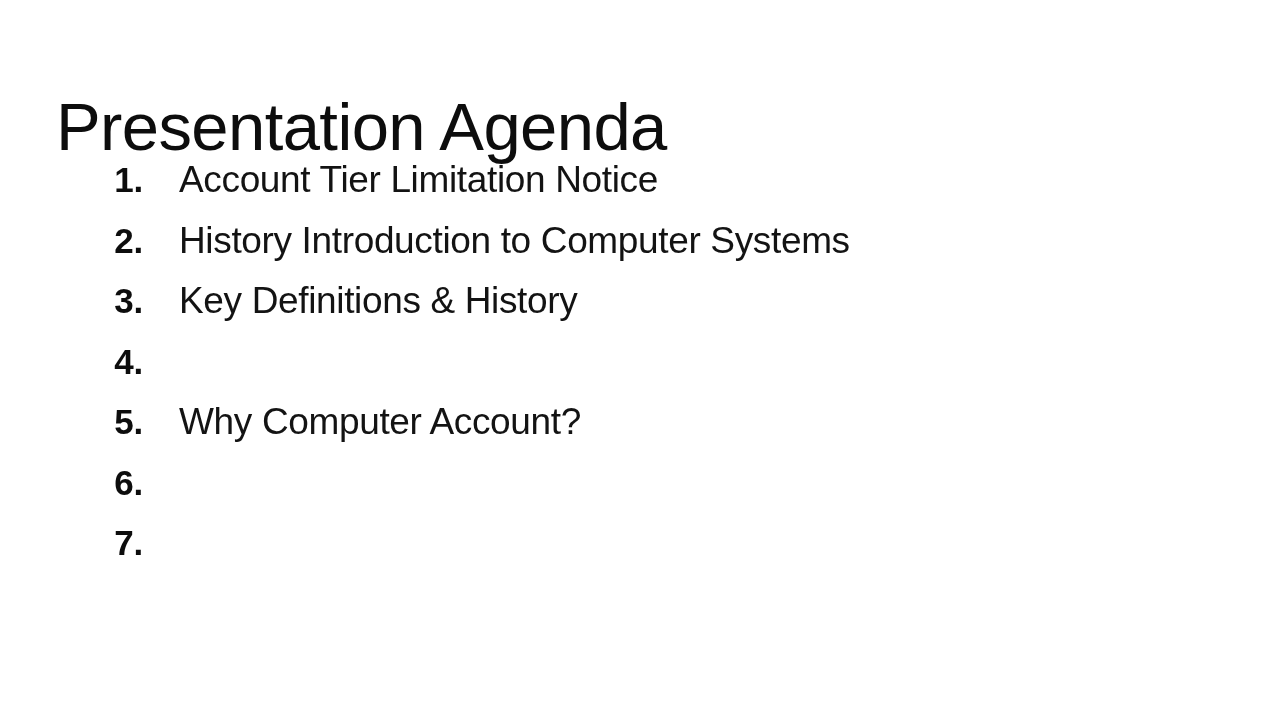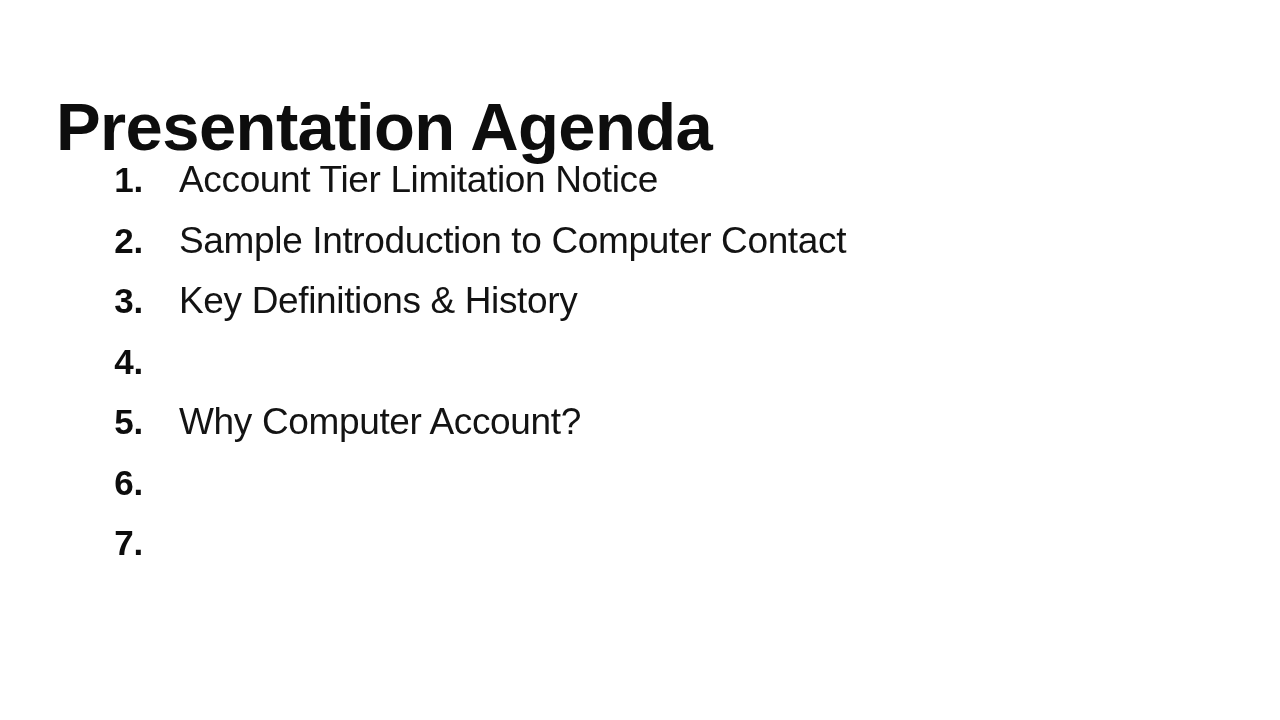--- a/index.html
+++ b/index.html
@@ -19,21 +19,21 @@
     background: #ffffff;
     overflow: hidden;
     box-sizing: border-box;
   }
 
   .slide-title {
     position: absolute;
     left: 56px;
     top: 48px;
     font-size: 67px;
-    font-weight: 700;
+    font-weight: 400;
     line-height: 1.0;
     letter-spacing: -0.6px;
     color: #0d0d0d;
     white-space: nowrap;
   }
 
   .agenda-list {
     position: absolute;
     left: 56px;
     top: 144px;
@@ -77,21 +77,21 @@
 
   <ol class="agenda-list">
 
     <li class="agenda-item">
       <span class="item-number">1.</span>
       <span class="item-text">Account Tier Limitation Notice</span>
     </li>
 
     <li class="agenda-item">
       <span class="item-number">2.</span>
-      <span class="item-text">Sample Introduction to Computer Contact</span>
+      <span class="item-text">History Introduction to Computer Systems</span>
     </li>
 
     <li class="agenda-item">
       <span class="item-number">3.</span>
       <span class="item-text">Key Definitions &amp; History</span>
     </li>
 
     <li class="agenda-item">
       <span class="item-number">4.</span>
     </li>

